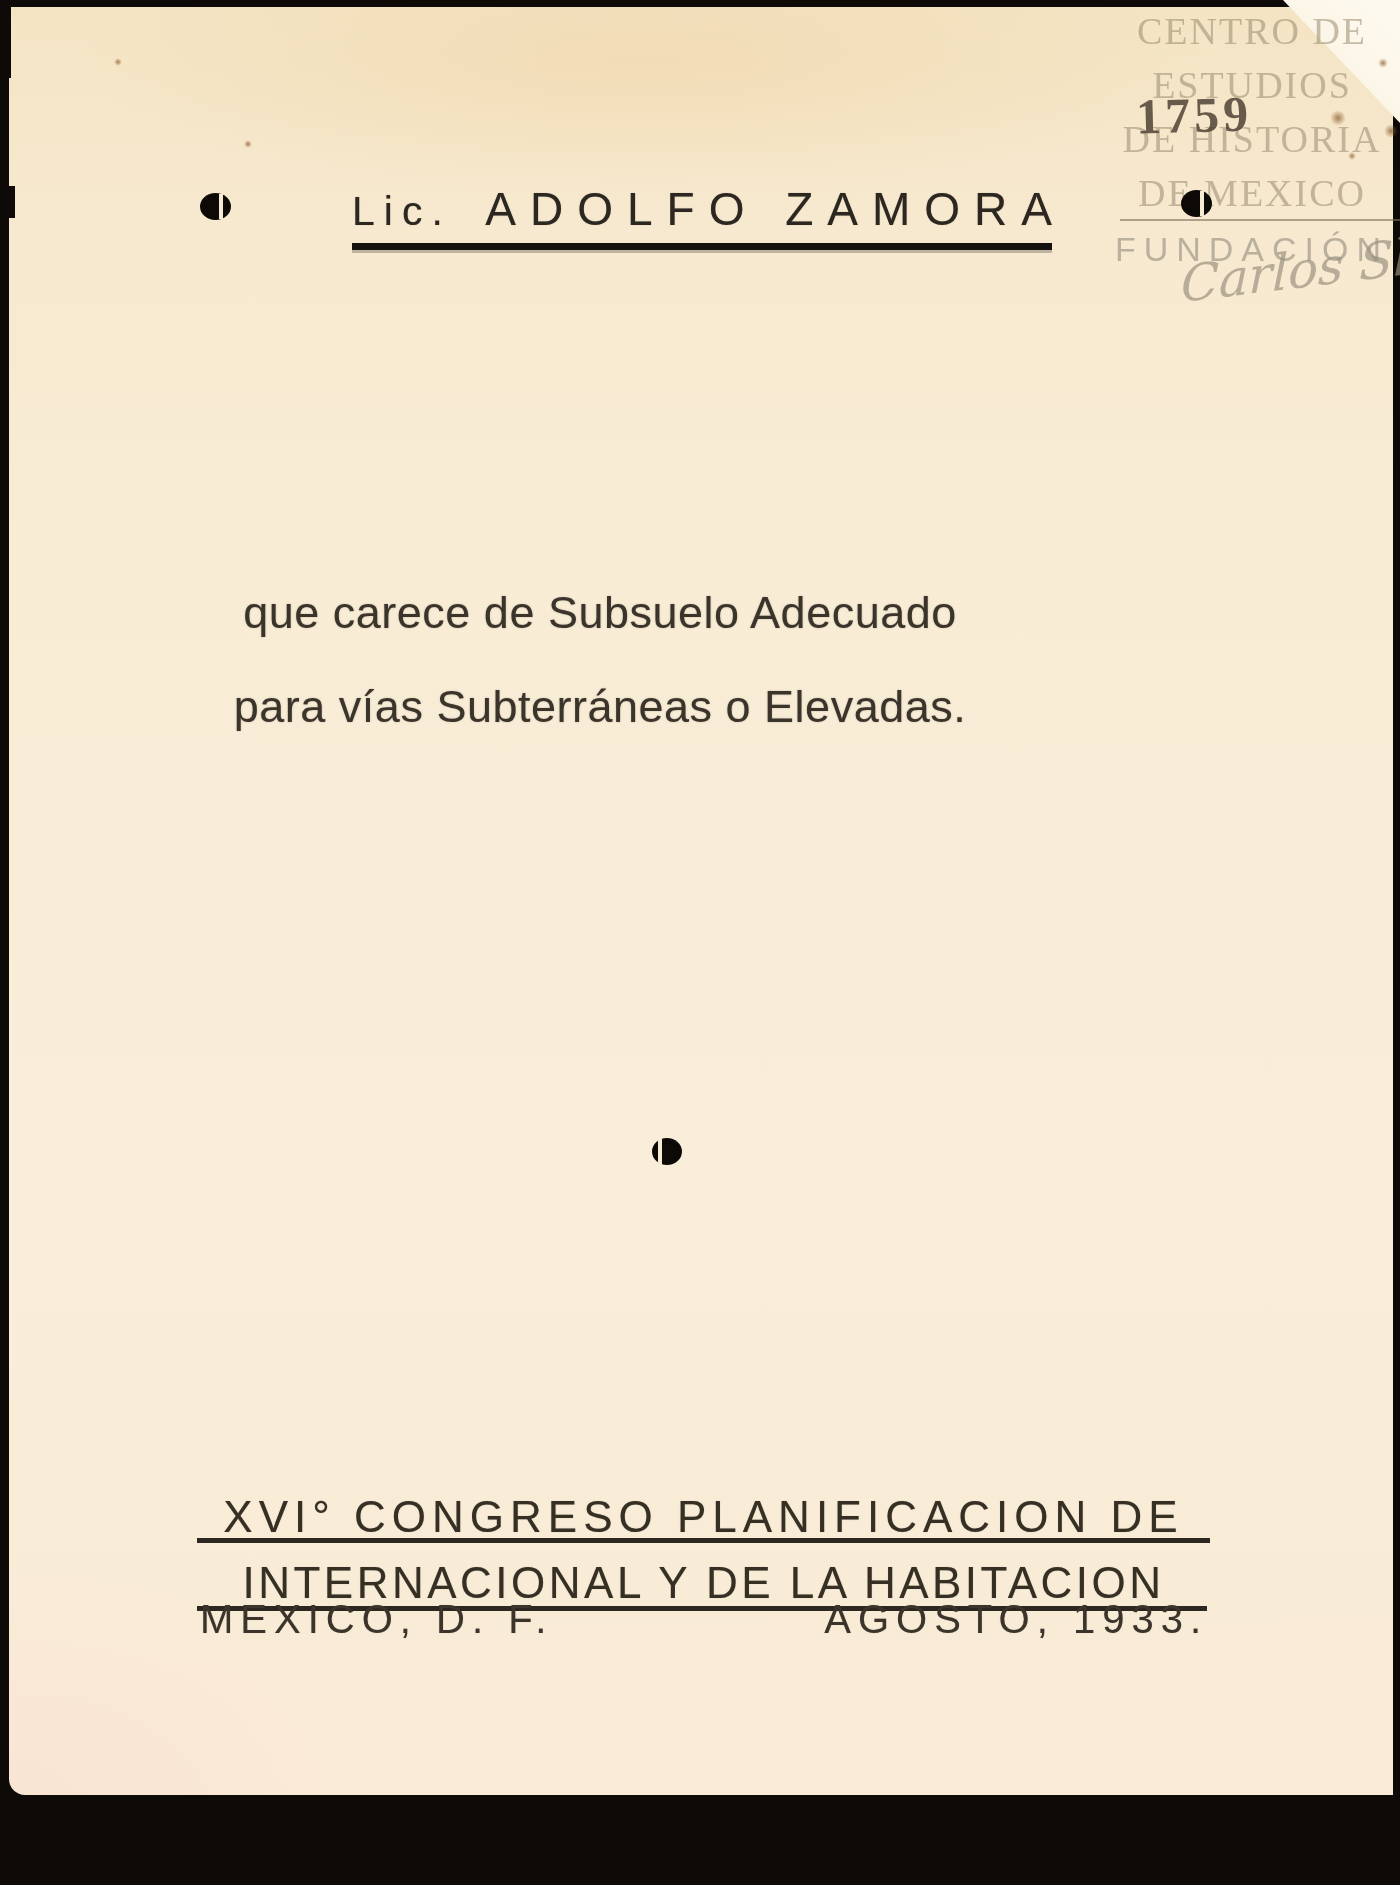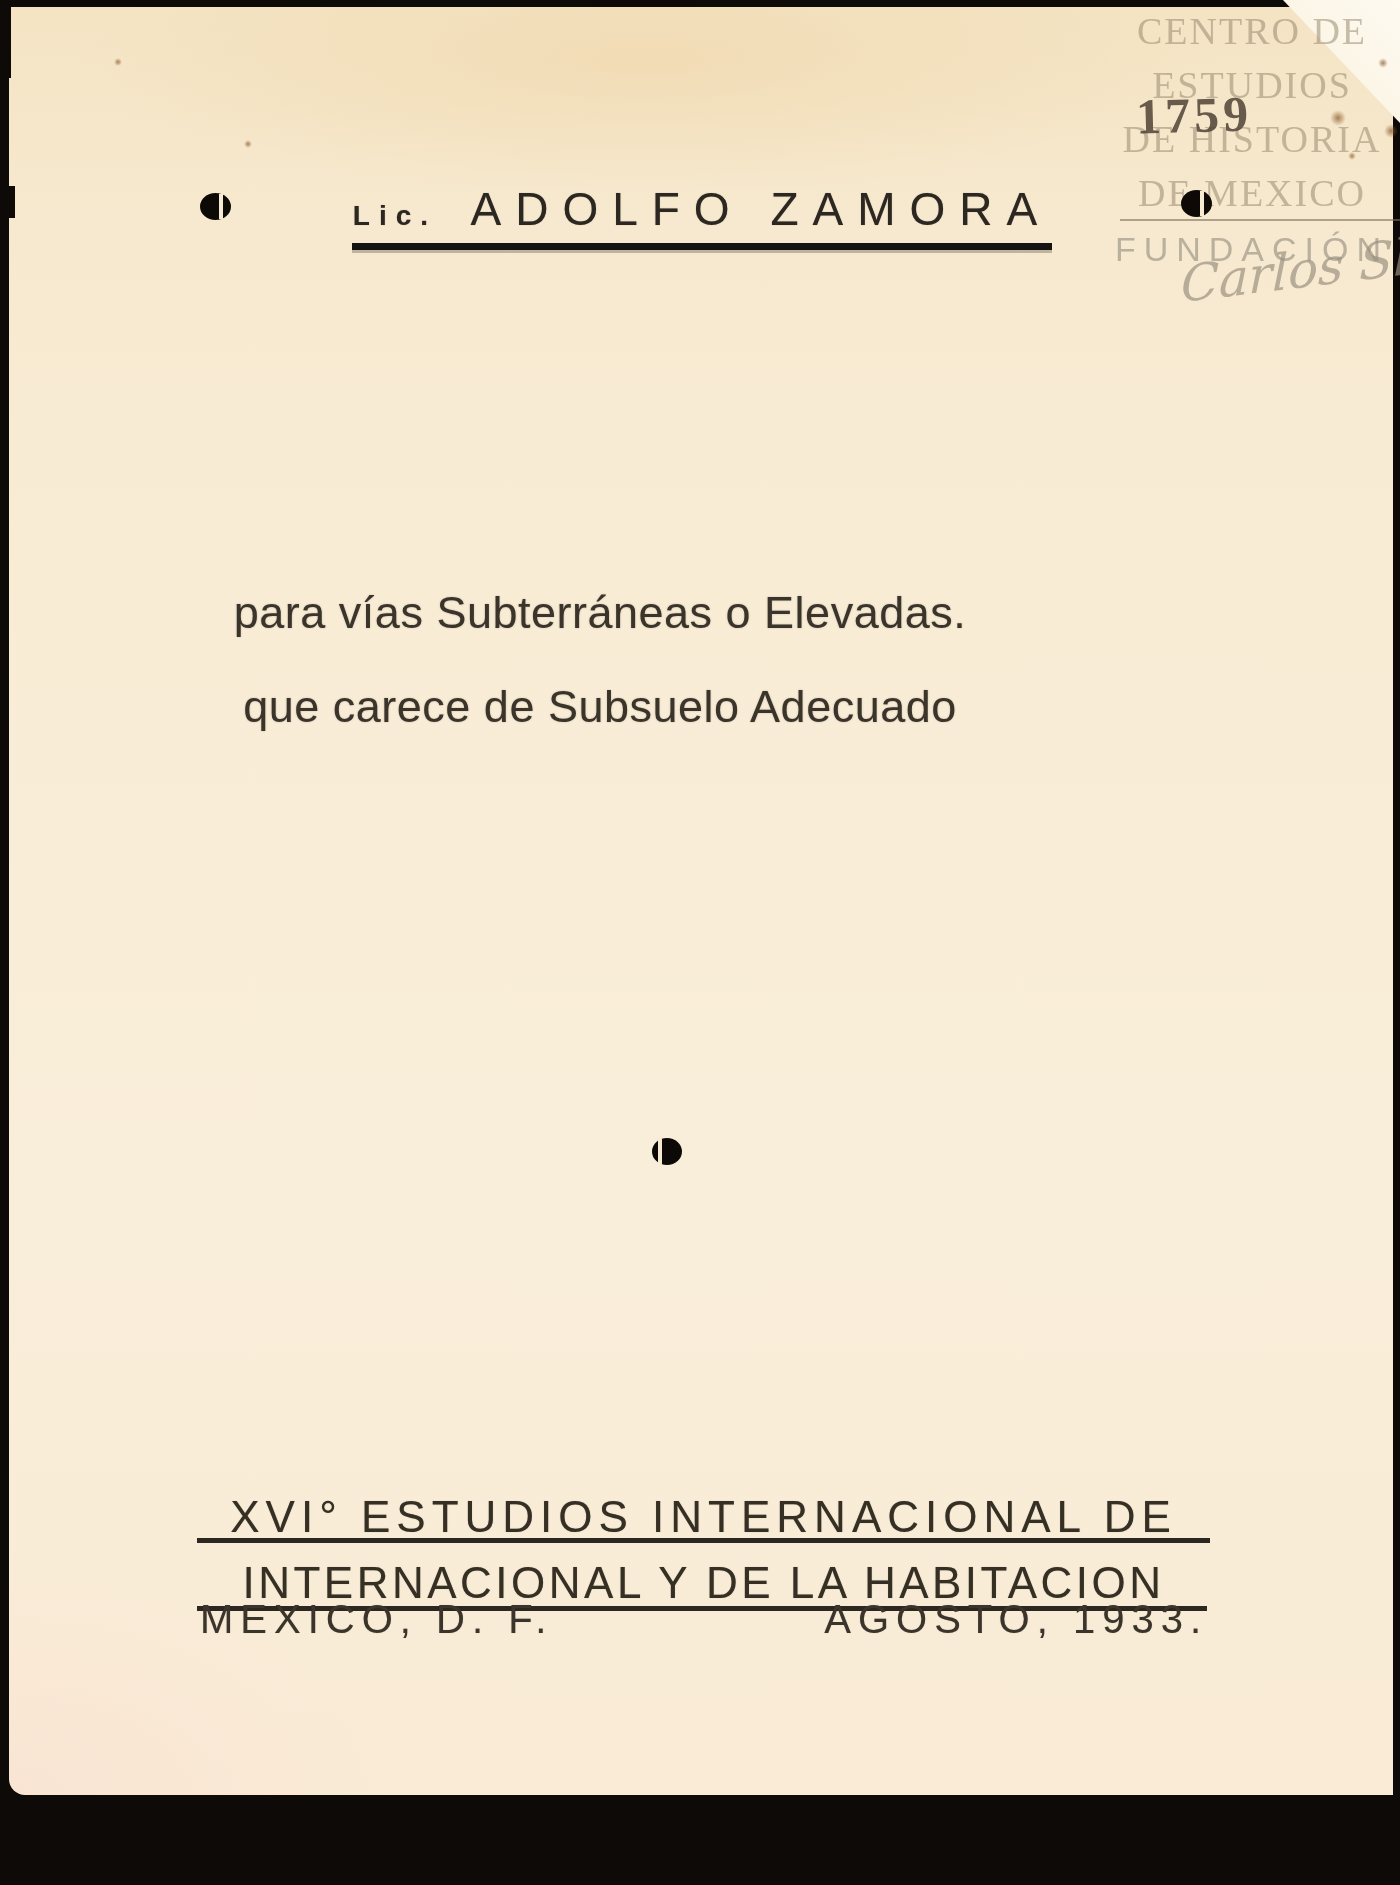--- a/index.html
+++ b/index.html
@@ -18,21 +18,21 @@
         background:linear-gradient(225deg,#fefaf0 0%,#fbf4e4 55%,#f6ecd8 100%);}
   
   .dot{position:absolute;width:31px;height:27px;background:#0c0906;border-radius:50%;z-index:6;}
   .dot::after{content:"";position:absolute;top:1px;bottom:1px;width:4px;background:#f6ead2;}
   .dot.slit-right::after{left:19px;}
   .dot.slit-left::after{left:6px;}
   
   .author-row{position:absolute;left:352px;top:180px;width:700px;line-height:58px;
         text-align:center;color:#2c2721;white-space:nowrap;z-index:3;
         text-shadow:0 0 1px rgba(45,38,30,.4);}
-  .author-prefix{font-size:28px;letter-spacing:9px;font-weight:bold;}
+  .author-prefix{font-size:41px;letter-spacing:9px;}
   .author-name{font-size:46px;letter-spacing:14px;margin-left:29px;}
   .author-underline{position:absolute;left:352px;top:243px;width:700px;height:7px;
         background:#161210;box-shadow:0 3px 0 rgba(22,18,16,.25);z-index:3;}
   
   .title-block{position:absolute;left:120px;top:566px;width:960px;text-align:center;
         font-size:45px;line-height:94px;color:#3b342a;letter-spacing:.5px;z-index:3;
         text-shadow:0 0 2px rgba(62,52,42,.28);}
   
   .congress-line{position:absolute;left:197px;width:1013px;text-align:center;color:#363024;
         font-size:44px;line-height:46px;white-space:nowrap;z-index:3;
@@ -94,25 +94,25 @@
   <div class="dot slit-right" style="left:1181px;top:190px;"></div>
   <div class="dot slit-left" style="left:652px;top:1138px;width:30px;"></div>
 
   <div class="author-row">
     <span class="author-prefix">Lic.</span>
     <span class="author-name">ADOLFO ZAMORA</span>
   </div>
   <div class="author-underline"></div>
 
   <div class="title-block">
+    <div>que carece de Subsuelo Adecuado</div>
     <div>para vías Subterráneas o Elevadas.</div>
-    <div>que carece de Subsuelo Adecuado</div>
   </div>
 
-  <div class="congress-line congress-1">XVI° ESTUDIOS INTERNACIONAL DE</div>
+  <div class="congress-line congress-1">XVI° CONGRESO PLANIFICACION DE</div>
   <div class="rule rule-1"></div>
   <div class="congress-line congress-2">INTERNACIONAL Y DE LA HABITACION</div>
   <div class="rule rule-2"></div>
 
   <div class="placedate-row">
     <span>MEXICO, D. F.</span>
     <span>AGOSTO, 1933.</span>
   </div>
 
   <div class="fox" style="left:1330px;top:110px;width:16px;height:16px;"></div>

